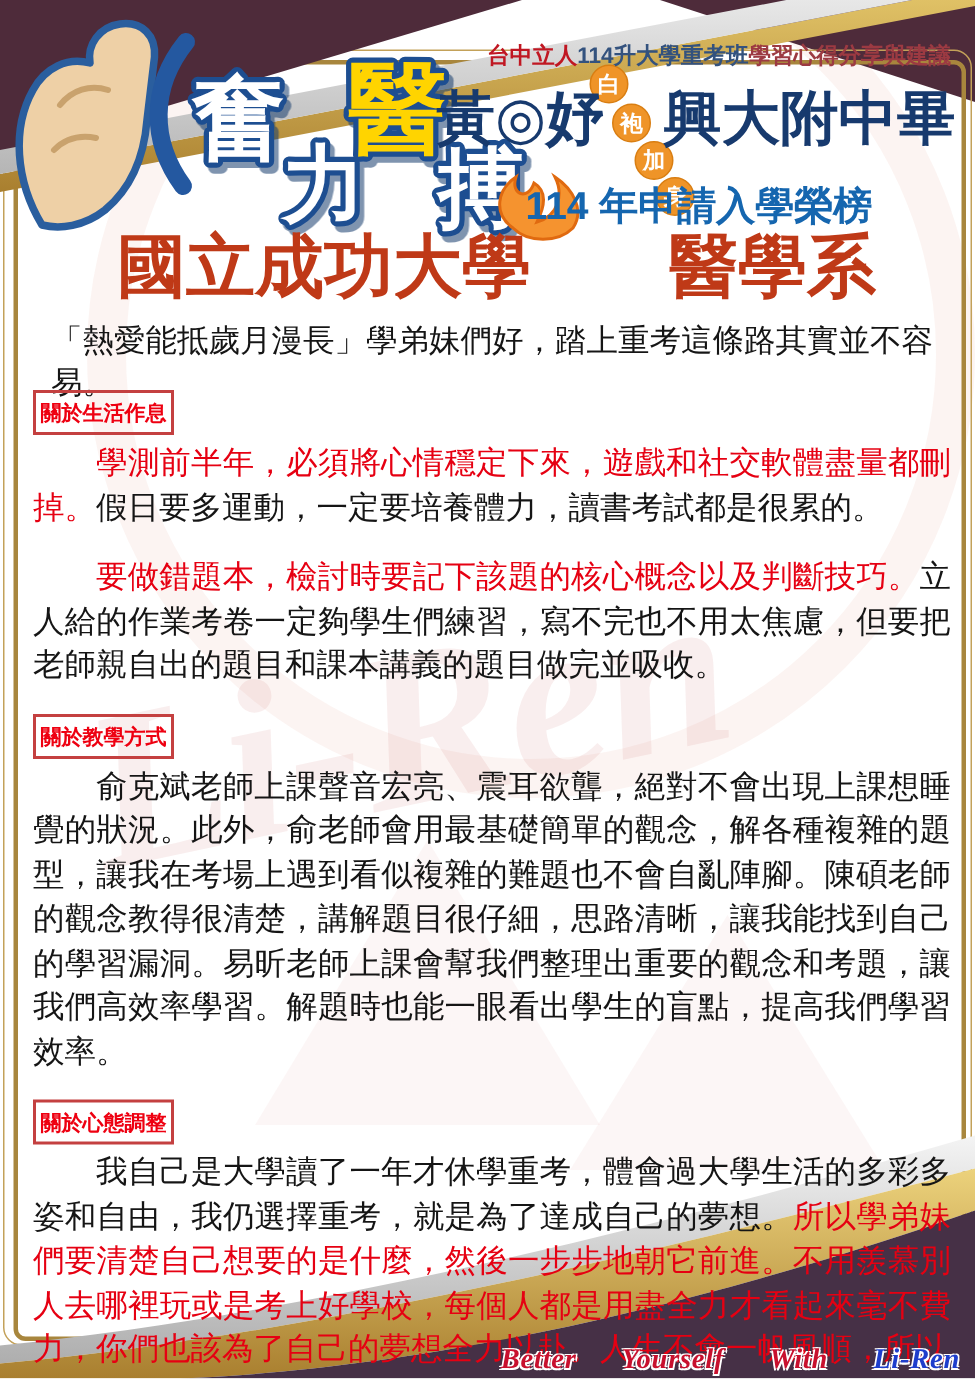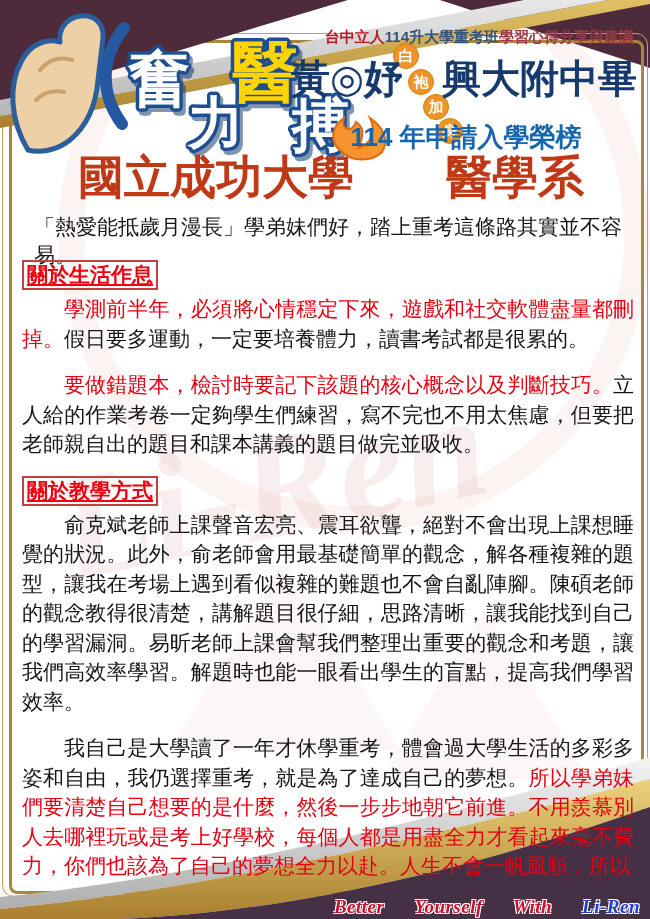--- a/index.html
+++ b/index.html
@@ -31,21 +31,21 @@
               font-weight:900;font-size:26px;color:#1566af;white-space:nowrap;}
   .school-title{left:0;top:147px;width:584px;text-align:right;z-index:4;
                 font-family:"Liberation Serif","DejaVu Serif",serif;
                 font-weight:900;font-size:46px;color:#bf3917;white-space:nowrap;}
   .intro-line{left:34px;top:213px;width:600px;z-index:4;font-size:21px;color:#151515;}
   
   .main-content{left:22px;top:248px;width:612px;z-index:4;}
   .section{margin-top:17px;}
   .section:first-child{margin-top:12px;}
   .sec-title{display:inline-block;border:2px solid #c44040;color:#ee0011;
-             font-size:21px;font-weight:bold;padding:0 3px;line-height:26px;margin-bottom:2px;text-decoration:underline;}
+             font-size:14px;font-weight:bold;padding:0 3px;line-height:26px;margin-bottom:2px;}
   .sec-p{margin:2px 0 0 0;font-size:21px;line-height:29.5px;color:#151515;text-align:justify;}
   .sec-p.indent{text-indent:2em;}
   .seg-red{color:#e60012;}
   .seg-black{color:#151515;}
   
   .footer-slogan{right:10px;bottom:1px;z-index:5;white-space:nowrap;
                  font-family:"Liberation Serif","DejaVu Serif",serif;
                  font-style:italic;font-weight:bold;font-size:19px;letter-spacing:0.5px;}
   .footer-slogan span{margin-left:30px;
       text-shadow:-1px -1px 0 #fff,1px -1px 0 #fff,-1px 1px 0 #fff,1px 1px 0 #fff;}
@@ -117,21 +117,21 @@
   </div>
 <div class="abs student-name">黃◎妤　興大附中畢</div>
 <div class="abs honor-line">114 年申請入學榮榜</div>
 <div class="abs school-title">國立成功大學　　醫學系</div>
 <div class="abs intro-line">「熱愛能抵歲月漫長」學弟妹們好，踏上重考這條路其實並不容易。</div>
 
 <div class="abs main-content">
     <div class="section"><span class="sec-title">關於生活作息</span><p class="sec-p indent"><span class="seg-red">學測前半年，必須將心情穩定下來，遊戲和社交軟體盡量都刪掉。</span><span class="seg-black">假日要多運動，一定要培養體力，讀書考試都是很累的。</span></p></div>
     <div class="section"><p class="sec-p indent"><span class="seg-red">要做錯題本，檢討時要記下該題的核心概念以及判斷技巧。</span><span class="seg-black">立人給的作業考卷一定夠學生們練習，寫不完也不用太焦慮，但要把老師親自出的題目和課本講義的題目做完並吸收。</span></p></div>
     <div class="section"><span class="sec-title">關於教學方式</span><p class="sec-p indent"><span class="seg-black">俞克斌老師上課聲音宏亮、震耳欲聾，絕對不會出現上課想睡覺的狀況。此外，俞老師會用最基礎簡單的觀念，解各種複雜的題型，讓我在考場上遇到看似複雜的難題也不會自亂陣腳。陳碩老師的觀念教得很清楚，講解題目很仔細，思路清晰，讓我能找到自己的學習漏洞。易昕老師上課會幫我們整理出重要的觀念和考題，讓我們高效率學習。解題時也能一眼看出學生的盲點，提高我們學習效率。</span></p></div>
-    <div class="section"><p class="sec-p indent"><span class="seg-black">我自己是大學讀了一年才休學重考，體會過大學生活的多彩多姿和自由，我仍選擇重考，就是為了達成自己的夢想。</span><span class="seg-red">所以學弟妹們要清楚自己想要的是什麼，然後一步步地朝它前進。不用羨慕別人去哪裡玩或是考上好學校，每個人都是用盡全力才看起來毫不費力，你們也該為了自己的夢想全力以赴。人生不會一帆風順，所以</span><br></p></div>
+    <div class="section"><span class="sec-title">關於心態調整</span><p class="sec-p indent"><span class="seg-black">我自己是大學讀了一年才休學重考，體會過大學生活的多彩多姿和自由，我仍選擇重考，就是為了達成自己的夢想。</span><span class="seg-red">所以學弟妹們要清楚自己想要的是什麼，然後一步步地朝它前進。不用羨慕別人去哪裡玩或是考上好學校，每個人都是用盡全力才看起來毫不費力，你們也該為了自己的夢想全力以赴。人生不會一帆風順，所以</span><br></p></div>
   </div>
 
 <svg id="bottom-svg" class="abs" width="650" height="170" viewBox="0 0 650 170">
   <defs>
     <linearGradient id="gSilverB" x1="0" y1="0" x2="0" y2="1">
       <stop offset="0" stop-color="#f4f4f4"></stop>
         <stop offset="1" stop-color="#aeaeae"></stop>
     </linearGradient>
     <linearGradient id="gGoldB" x1="0" y1="0" x2="0" y2="1">
       <stop offset="0" stop-color="#ecd27c"></stop>

